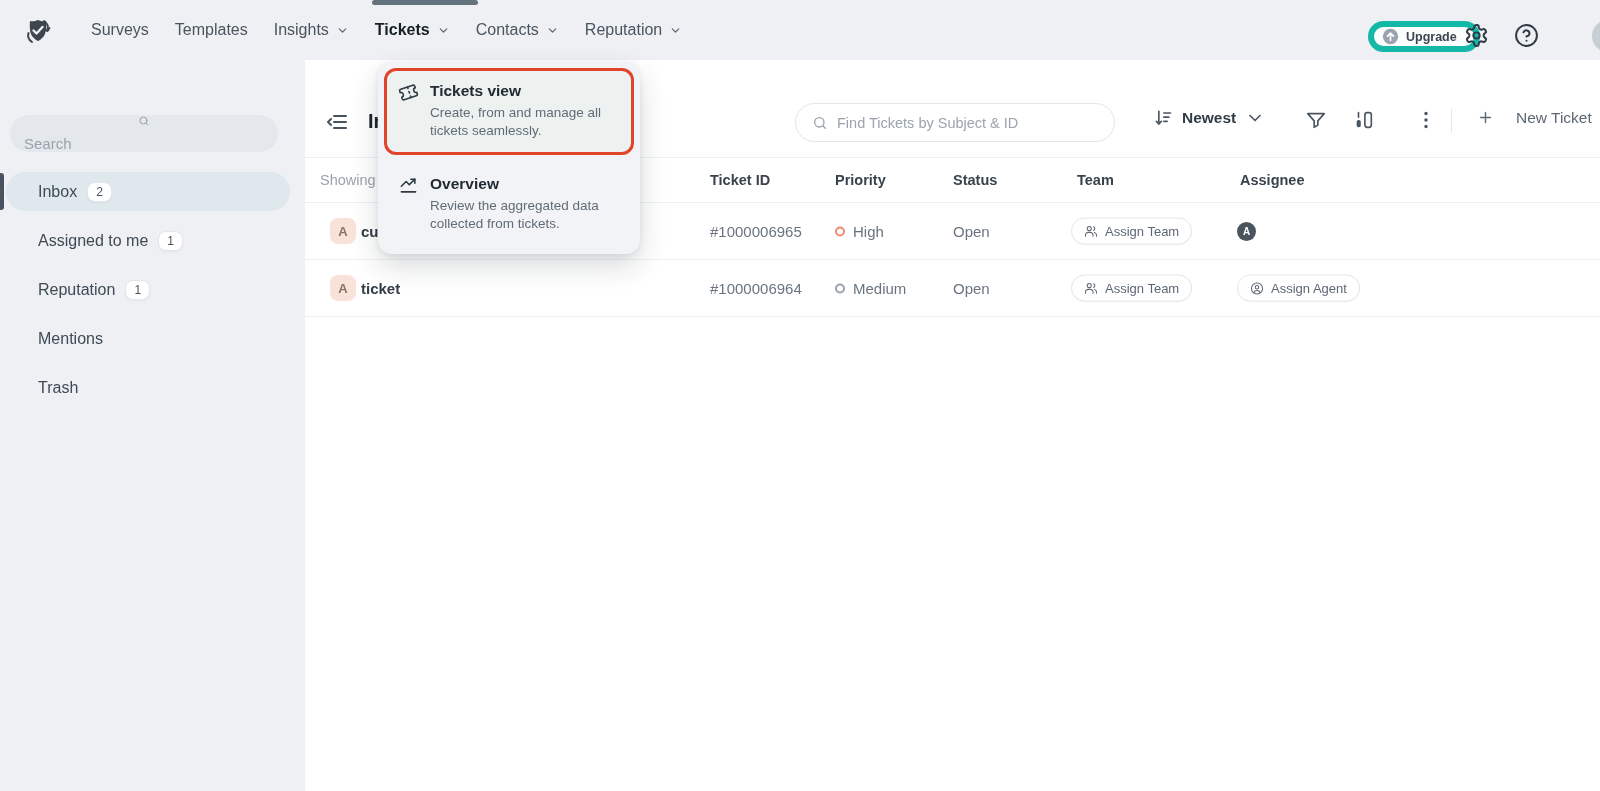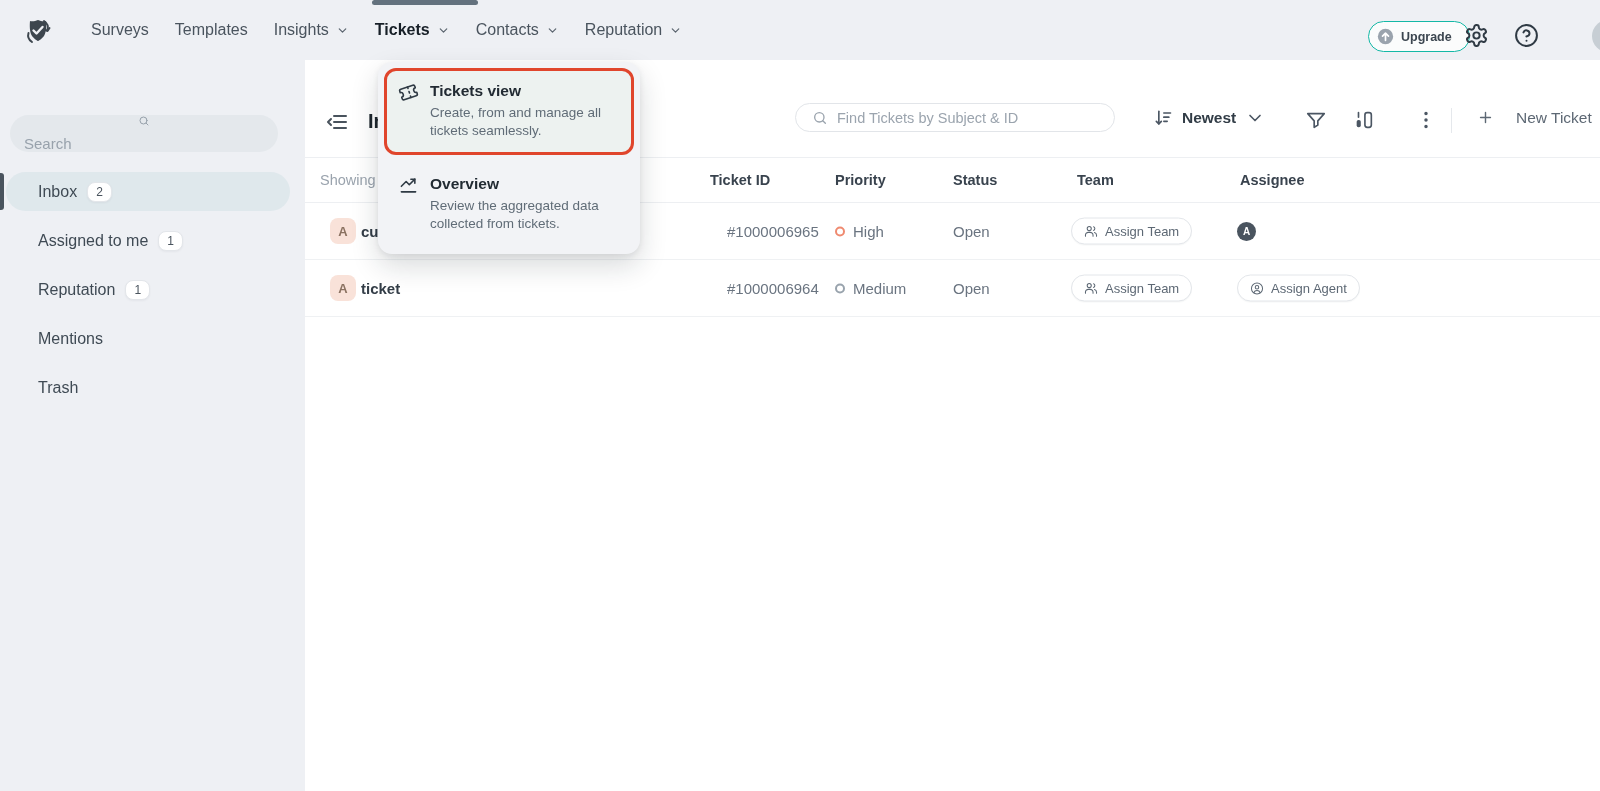--- a/index.html
+++ b/index.html
@@ -8,21 +8,21 @@
 
   
   .topbar { position:absolute; left:0; top:0; width:1600px; height:60px; background:#eef0f4; }
   .tab-indicator { position:absolute; left:372px; top:0; width:106px; height:5px; background:#64727e; border-radius:3px; }
   .logo { position:absolute; left:22px; top:15px; width:32px; height:32px; }
   .nav { position:absolute; left:91px; top:0; height:60px; display:flex; align-items:center; gap:26px; }
   .nav-item { display:flex; align-items:center; gap:7px; font-size:16px; color:#4a545e; cursor:pointer; }
   .nav-item.active .nav-label { color:#171f27; font-weight:700; }
   .chev { width:13px; height:13px; stroke:#5a646e; stroke-width:2.2; fill:none; stroke-linecap:round; stroke-linejoin:round; }
   .upgrade-btn { position:absolute; left:1368px; top:21px; height:31px; display:flex; align-items:center; gap:7px;
-    background:#fbfcfc; border:1px solid #14b8a6; border-radius:16px; padding:0 17px 0 8px; cursor:pointer; }
+    background:#fbfcfc; border:6px solid #14b8a6; border-radius:16px; padding:0 17px 0 8px; cursor:pointer; }
   .upgrade-ico { width:17px; height:17px; }
   .upgrade-label { font-size:12.5px; font-weight:700; color:#3c4650; }
   .icon-btn { position:absolute; width:25px; height:25px; cursor:pointer; }
   .icon-btn svg { width:25px; height:25px; stroke:#2f3a44; stroke-width:1.9; fill:none; stroke-linecap:round; stroke-linejoin:round; }
   .topbar-avatar { position:absolute; left:1592px; top:20px; width:32px; height:32px; border-radius:50%; background:#c7ced4; }
 
   
   .sidebar { position:absolute; left:0; top:60px; width:305px; bottom:0; background:#eef0f4; }
   .side-search { position:absolute; left:10px; top:55px; width:268px; height:37px; background:#e4e8ec; border-radius:19px;
     display:flex; align-items:center; padding:0 14px; gap:8px;flex-direction:column; }
@@ -37,21 +37,21 @@
   .side-item.selected .accent { display:block; position:absolute; left:0; top:6px; width:4px; height:37px; background:#4a545e; border-radius:0 3px 3px 0; z-index:1; }
   .side-label { position:relative; z-index:1; }
   .badge { position:relative; z-index:1; background:#ffffff; border:1px solid #e3e6ea; border-radius:8px; font-size:12px;
     color:#4a545e; padding:2px 8px; box-shadow:0 1px 2px rgba(30,40,50,.05); }
 
   
   .main { position:absolute; left:305px; top:60px; right:0; bottom:0; background:#ffffff; }
   .collapse-btn { position:absolute; left:20px; top:50px; width:24px; height:24px; cursor:pointer; }
   .collapse-btn svg { width:24px; height:24px; stroke:#49535d; stroke-width:2; fill:none; stroke-linecap:round; stroke-linejoin:round; }
   .page-title { position:absolute; left:63px; top:50px; font-size:20px; font-weight:700; color:#1d252d; }
-  .main-search { position:absolute; left:490px; top:43px; width:320px; height:29px; background:#fff; border:1px solid #e2e5e9;
+  .main-search { position:absolute; left:490px; top:43px; width:320px; height:39px; background:#fff; border:1px solid #e2e5e9;
     border-radius:20px; display:flex; align-items:center; gap:9px; padding:0 16px; }
   .main-search svg { width:16px; height:16px; stroke:#9aa3ad; stroke-width:2; fill:none; stroke-linecap:round; flex:none; }
   .main-search input { border:none; outline:none; font-size:14.5px; color:#3c4650; width:100%; font-family:"Liberation Sans", sans-serif; }
   .main-search input::placeholder { color:#9ba4ae; }
   .sort-group { position:absolute; left:848px; top:48px; display:flex; align-items:center; gap:9px; cursor:pointer; }
   .sort-group svg { width:20px; height:20px; stroke:#4b5663; stroke-width:2; fill:none; stroke-linecap:round; stroke-linejoin:round; }
   .sort-label { font-size:15.5px; font-weight:700; color:#313c46; }
   .tool-icon { position:absolute; top:49px; width:22px; height:22px; cursor:pointer; }
   .tool-icon svg { width:22px; height:22px; stroke:#4b5663; stroke-width:1.8; fill:none; stroke-linecap:round; stroke-linejoin:round; }
   .v-divider { position:absolute; left:1146px; top:48px; width:1px; height:25px; background:#e5e8ec; }
@@ -61,21 +61,21 @@
 
   
   .thead { position:absolute; left:0; right:0; top:97px; height:46px; border-top:1px solid #edeff2; border-bottom:1px solid #edeff2; }
   .showing { position:absolute; left:15px; top:50%; transform:translateY(-50%); font-size:14.5px; color:#9aa3ad; }
   .hdr { position:absolute; top:50%; transform:translateY(-50%); font-size:14.5px; font-weight:600; color:#39434e; }
   .hdr.c0 { left:405px; } .hdr.c1 { left:530px; } .hdr.c2 { left:648px; } .hdr.c3 { left:772px; } .hdr.c4 { left:935px; }
   .tbody { position:absolute; left:0; right:0; top:143px; }
   .trow { position:relative; height:57px; border-bottom:1px solid #eff1f3; cursor:pointer; background:#fff; }
   .cell { position:absolute; top:50%; transform:translateY(-50%); font-size:15px; }
   .c-av { left:25px; } .c-subject { left:56px; font-weight:700; color:#333d47; }
-  .c-id { left:422px; color:#6a7480; } .c-priority { left:530px; display:flex; align-items:center; gap:8px; }
+  .c-id { left:405px; color:#6a7480; } .c-priority { left:530px; display:flex; align-items:center; gap:8px; }
   .c-status { left:648px; color:#6a7480; } .c-team { left:766px; } .c-assignee { left:932px; }
   .sub-avatar { display:flex; align-items:center; justify-content:center; width:26px; height:26px; border-radius:8px;
     background:#f9e2d9; color:#8b7261; font-size:13px; font-weight:700; }
   .ring { width:10px; height:10px; border-radius:50%; border:2px solid #97a1ab; }
   .pri-label { color:#6a7480; }
   .pill-btn { display:inline-flex; align-items:center; gap:7px; height:27px; padding:8px 12px; background:#fff; border:1px solid #e3e6ea;
     border-radius:14px; font-size:13px; color:#5d6874; cursor:pointer; font-family:"Liberation Sans", sans-serif; box-shadow:0 1px 1px rgba(30,40,50,.04); }
   .pill-btn svg { width:14px; height:14px; stroke:#5d6874; stroke-width:1.8; fill:none; stroke-linecap:round; stroke-linejoin:round; }
   .assignee-avatar { display:inline-flex; align-items:center; justify-content:center; width:19px; height:19px; border-radius:50%;
     background:#4a545f; color:#fff; font-size:10px; font-weight:700; cursor:pointer; }

